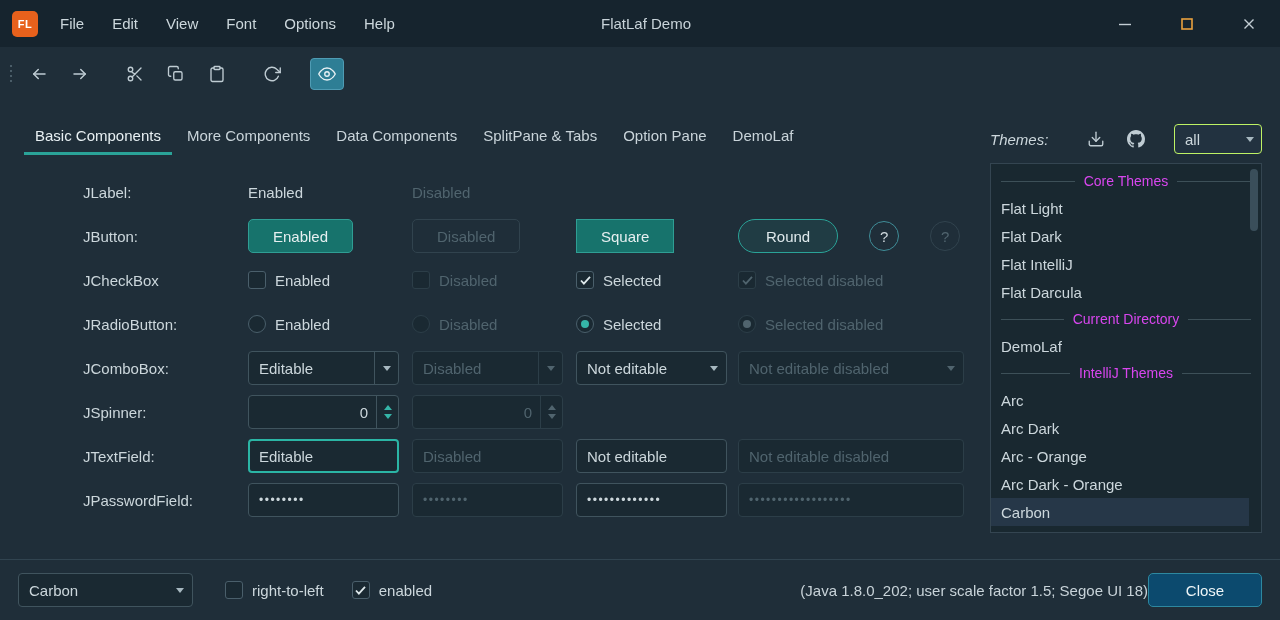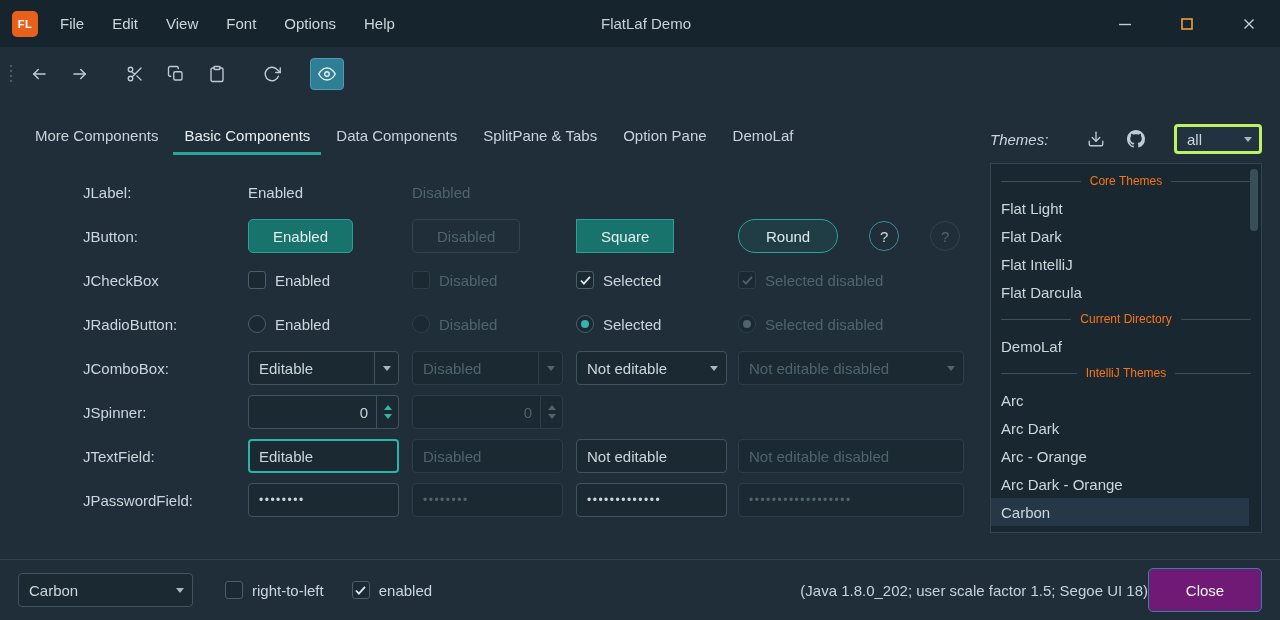--- a/index.html
+++ b/index.html
@@ -98,42 +98,42 @@
   .tf.focus { border:2px solid #2bb5a5; padding:0 9px; }
   .tf.dis { border-color:#2c3e48; color:#50646e; }
   .pw { font-size:12px; letter-spacing:1.5px; }
 
   
   .themes-head { position:absolute; top:122px; right:18px; width:272px; height:34px; display:flex; align-items:center; }
   .themes-head .tlabel { color:#ccd7dc;font-style:italic; }
   .ibtn { width:28px; height:28px; display:flex; align-items:center; justify-content:center; color:#bfccd3;
           background:transparent; border:none; }
   .ibtn svg { width:18px; height:18px; }
-  .filter-combo { width:88px; height:30px; margin-left:24px; background:#223240; border:3px solid #bef264;
+  .filter-combo { width:88px; height:30px; margin-left:24px; background:#223240; border:1px solid #bef264;
                   border-radius:4px; display:flex; align-items:center; }
   .filter-combo .ctext { flex:1; padding:0 10px; }
   .filter-combo .carr { width:22px; display:flex; align-items:center; justify-content:center; }
 
   .theme-list { position:absolute; top:163px; right:18px; width:272px; height:370px; background:#192830;
                 border:1px solid #344551; padding-top:4px; overflow:hidden; }
-  .tsep { display:flex; align-items:center; height:26px; color:#f97316; font-size:12px; padding:0 10px; }
+  .tsep { display:flex; align-items:center; height:26px; color:#d946ef; font-size:14px; padding:0 10px; }
   .tsep::before, .tsep::after { content:''; flex:1; border-top:1px solid #3d5058; }
   .tsep::before { margin-right:9px; } .tsep::after { margin-left:9px; }
   .titem { height:28px; display:flex; align-items:center; padding-left:10px; color:#ccd7dc; cursor:default; }
   .titem.selected { background:#263748; width:calc(100% - 12px); }
   .vscroll { position:absolute; top:5px; right:3px; width:8px; height:62px; background:#3a4e5a; border-radius:4px; }
 
   
   .statusbar { position:absolute; left:0; right:0; bottom:0; height:61px; border-top:1px solid #314450;
                display:flex; align-items:center; padding:0 18px; background:#1f2e39; }
   .statusbar .combo { width:175px; }
   .statusbar .check { margin-left:32px; }
   .statusbar .check + .check { margin-left:28px; }
   .info { flex:1; text-align:right; color:#c8d3d9; }
-  .close-btn { width:114px; height:44px; border-radius:5px; background:#701a75; border:1px solid #2d88a0;
+  .close-btn { width:114px; height:34px; border-radius:5px; background:#0c4a6e; border:1px solid #2d88a0;
                color:#eef5f7; font-size:15px; font-family:inherit; }
 </style>
 </head>
 <body>
 
 <div class="titlebar">
   <div class="logo">FL</div>
   <div class="menubar">
     <span class="menu">File</span>
     <span class="menu">Edit</span>
@@ -210,22 +210,22 @@
   </button>
   <button class="tbtn gap toggled">
     <svg viewBox="0 0 24 24" fill="none" stroke="currentColor" stroke-width="1.8" stroke-linecap="round" stroke-linejoin="round">
         <path d="M1 12s4-8 11-8 11 8 11 8-4 8-11 8-11-8-11-8z"></path>
         <circle cx="12" cy="12" r="3"></circle>
       </svg>
   </button>
 </div>
 
 <div class="tabbar">
+  <div class="tab active">Basic Components</div>
   <div class="tab">More Components</div>
-  <div class="tab active">Basic Components</div>
   <div class="tab">Data Components</div>
   <div class="tab">SplitPane &amp; Tabs</div>
   <div class="tab">Option Pane</div>
   <div class="tab">DemoLaf</div>
 </div>
 
 <div class="content">
 
   <div class="row">
     <div class="rlabel">JLabel:</div>

